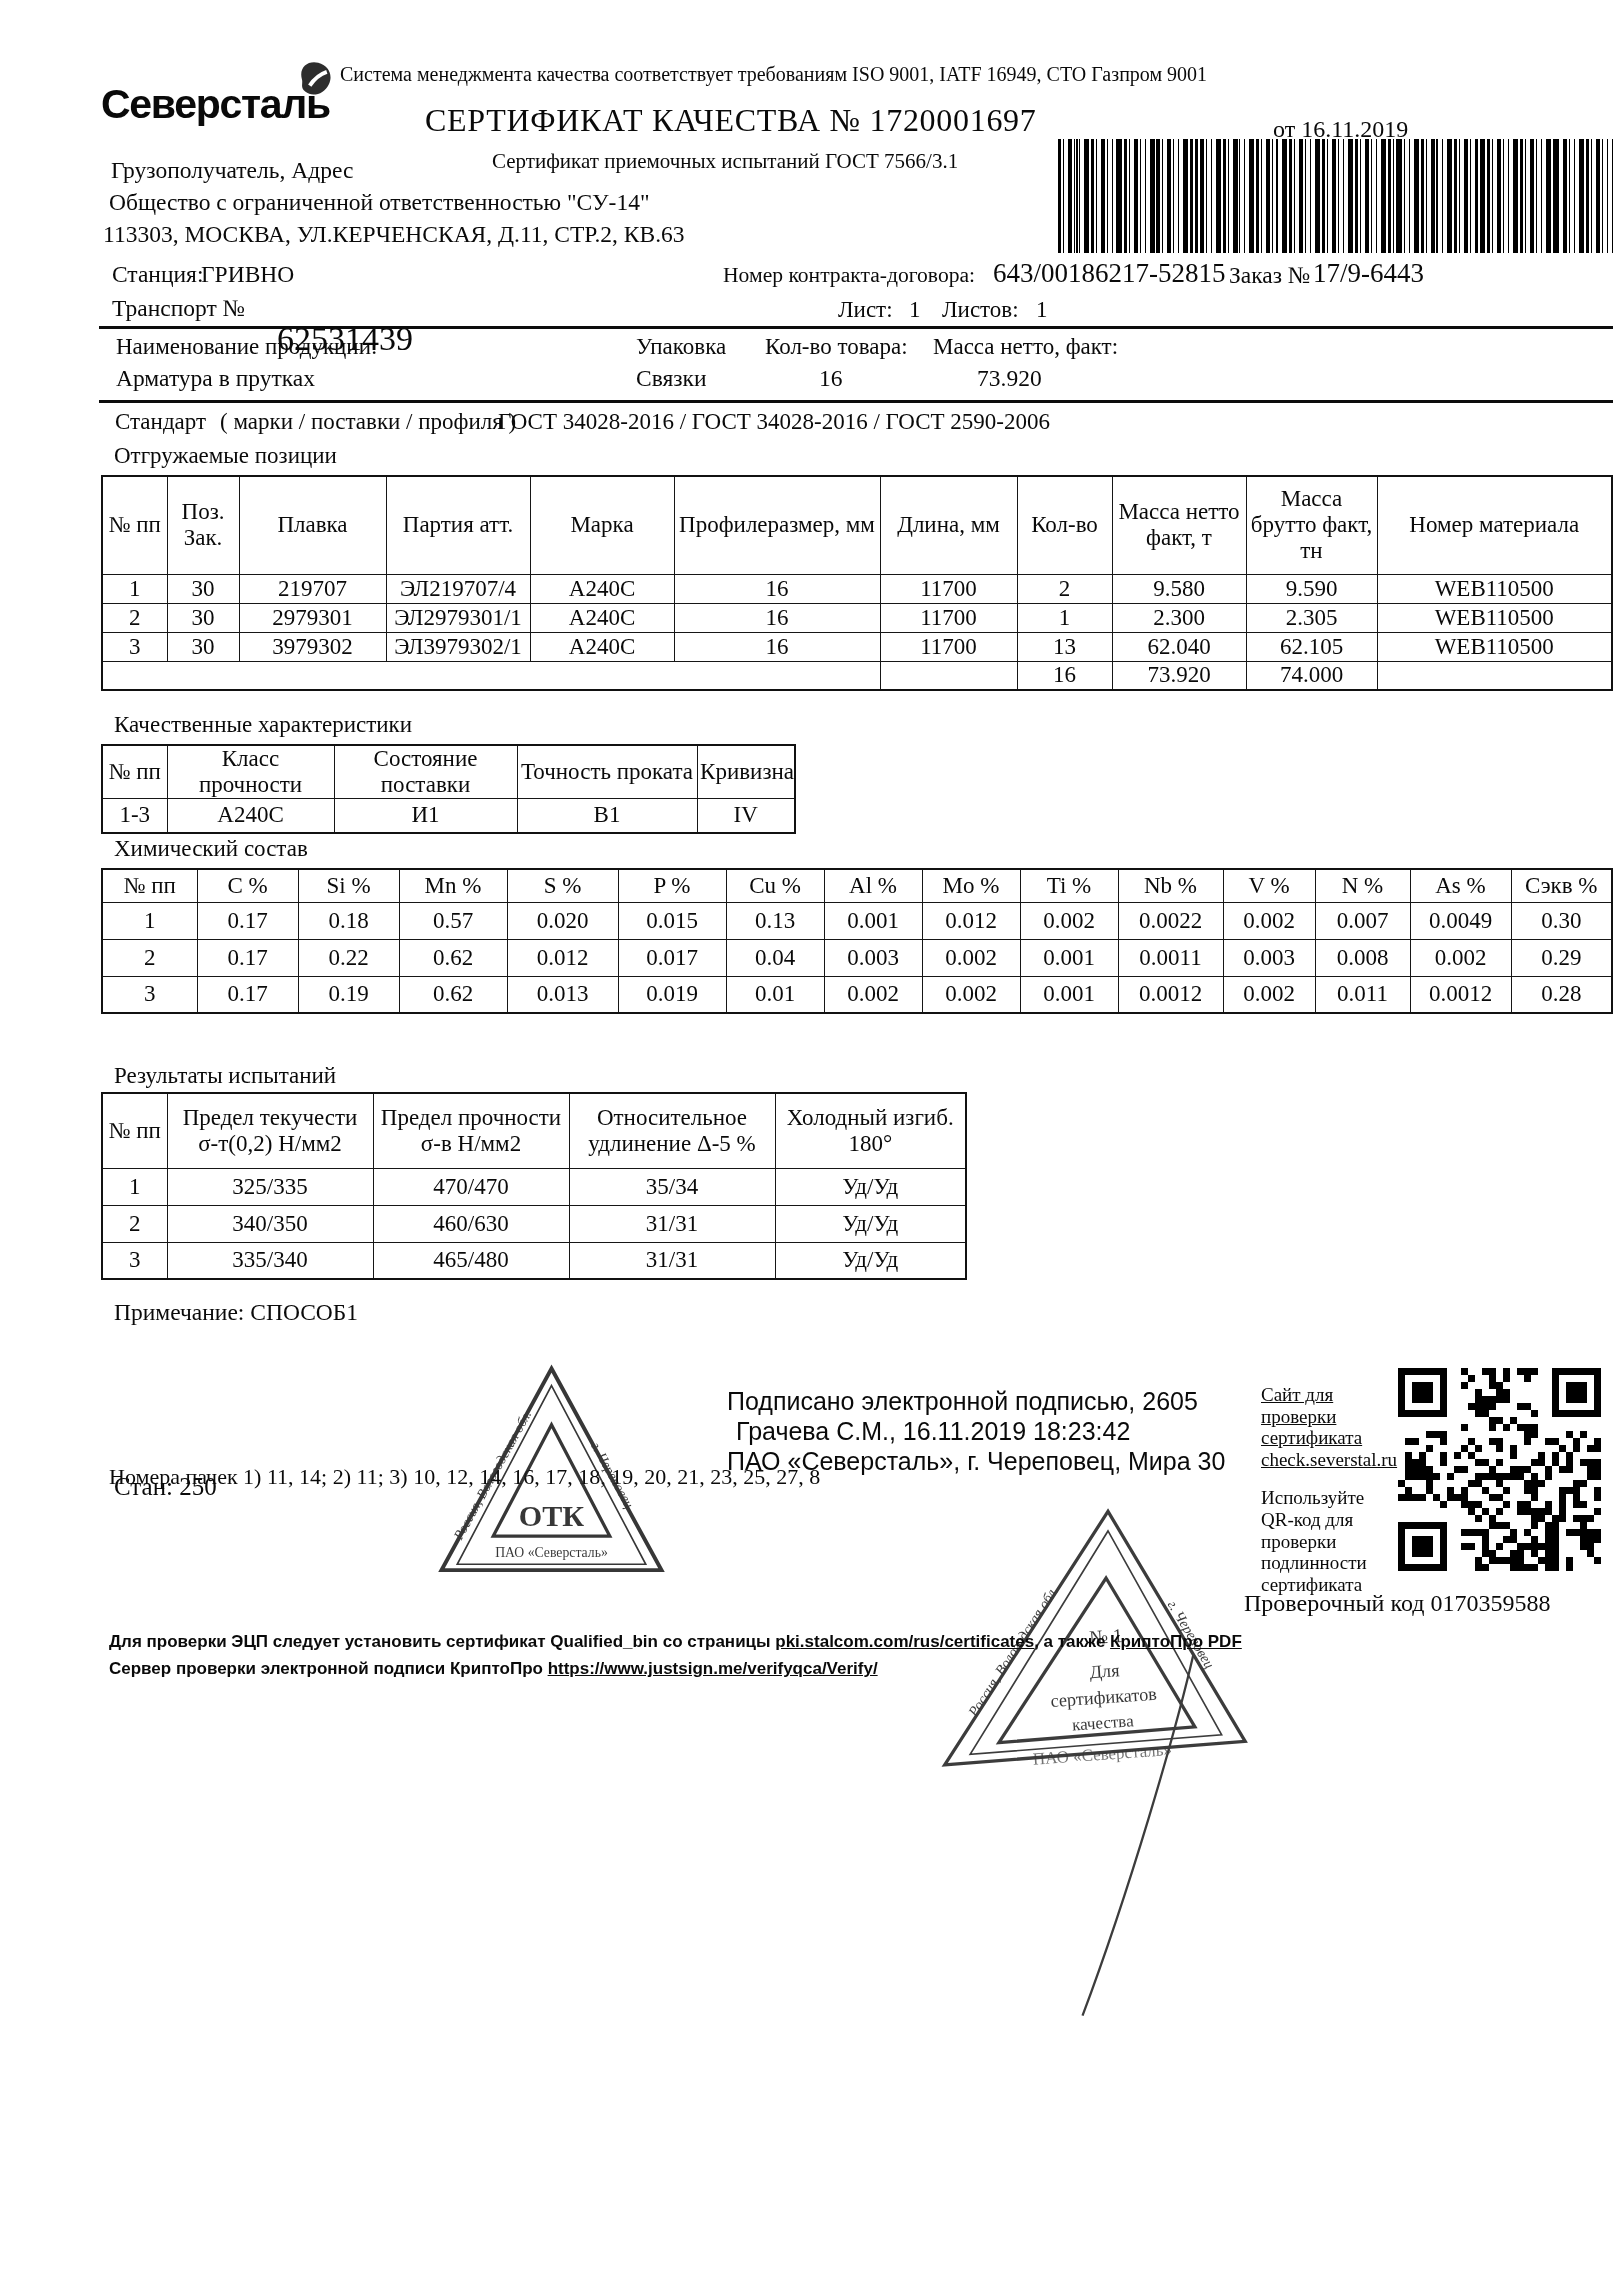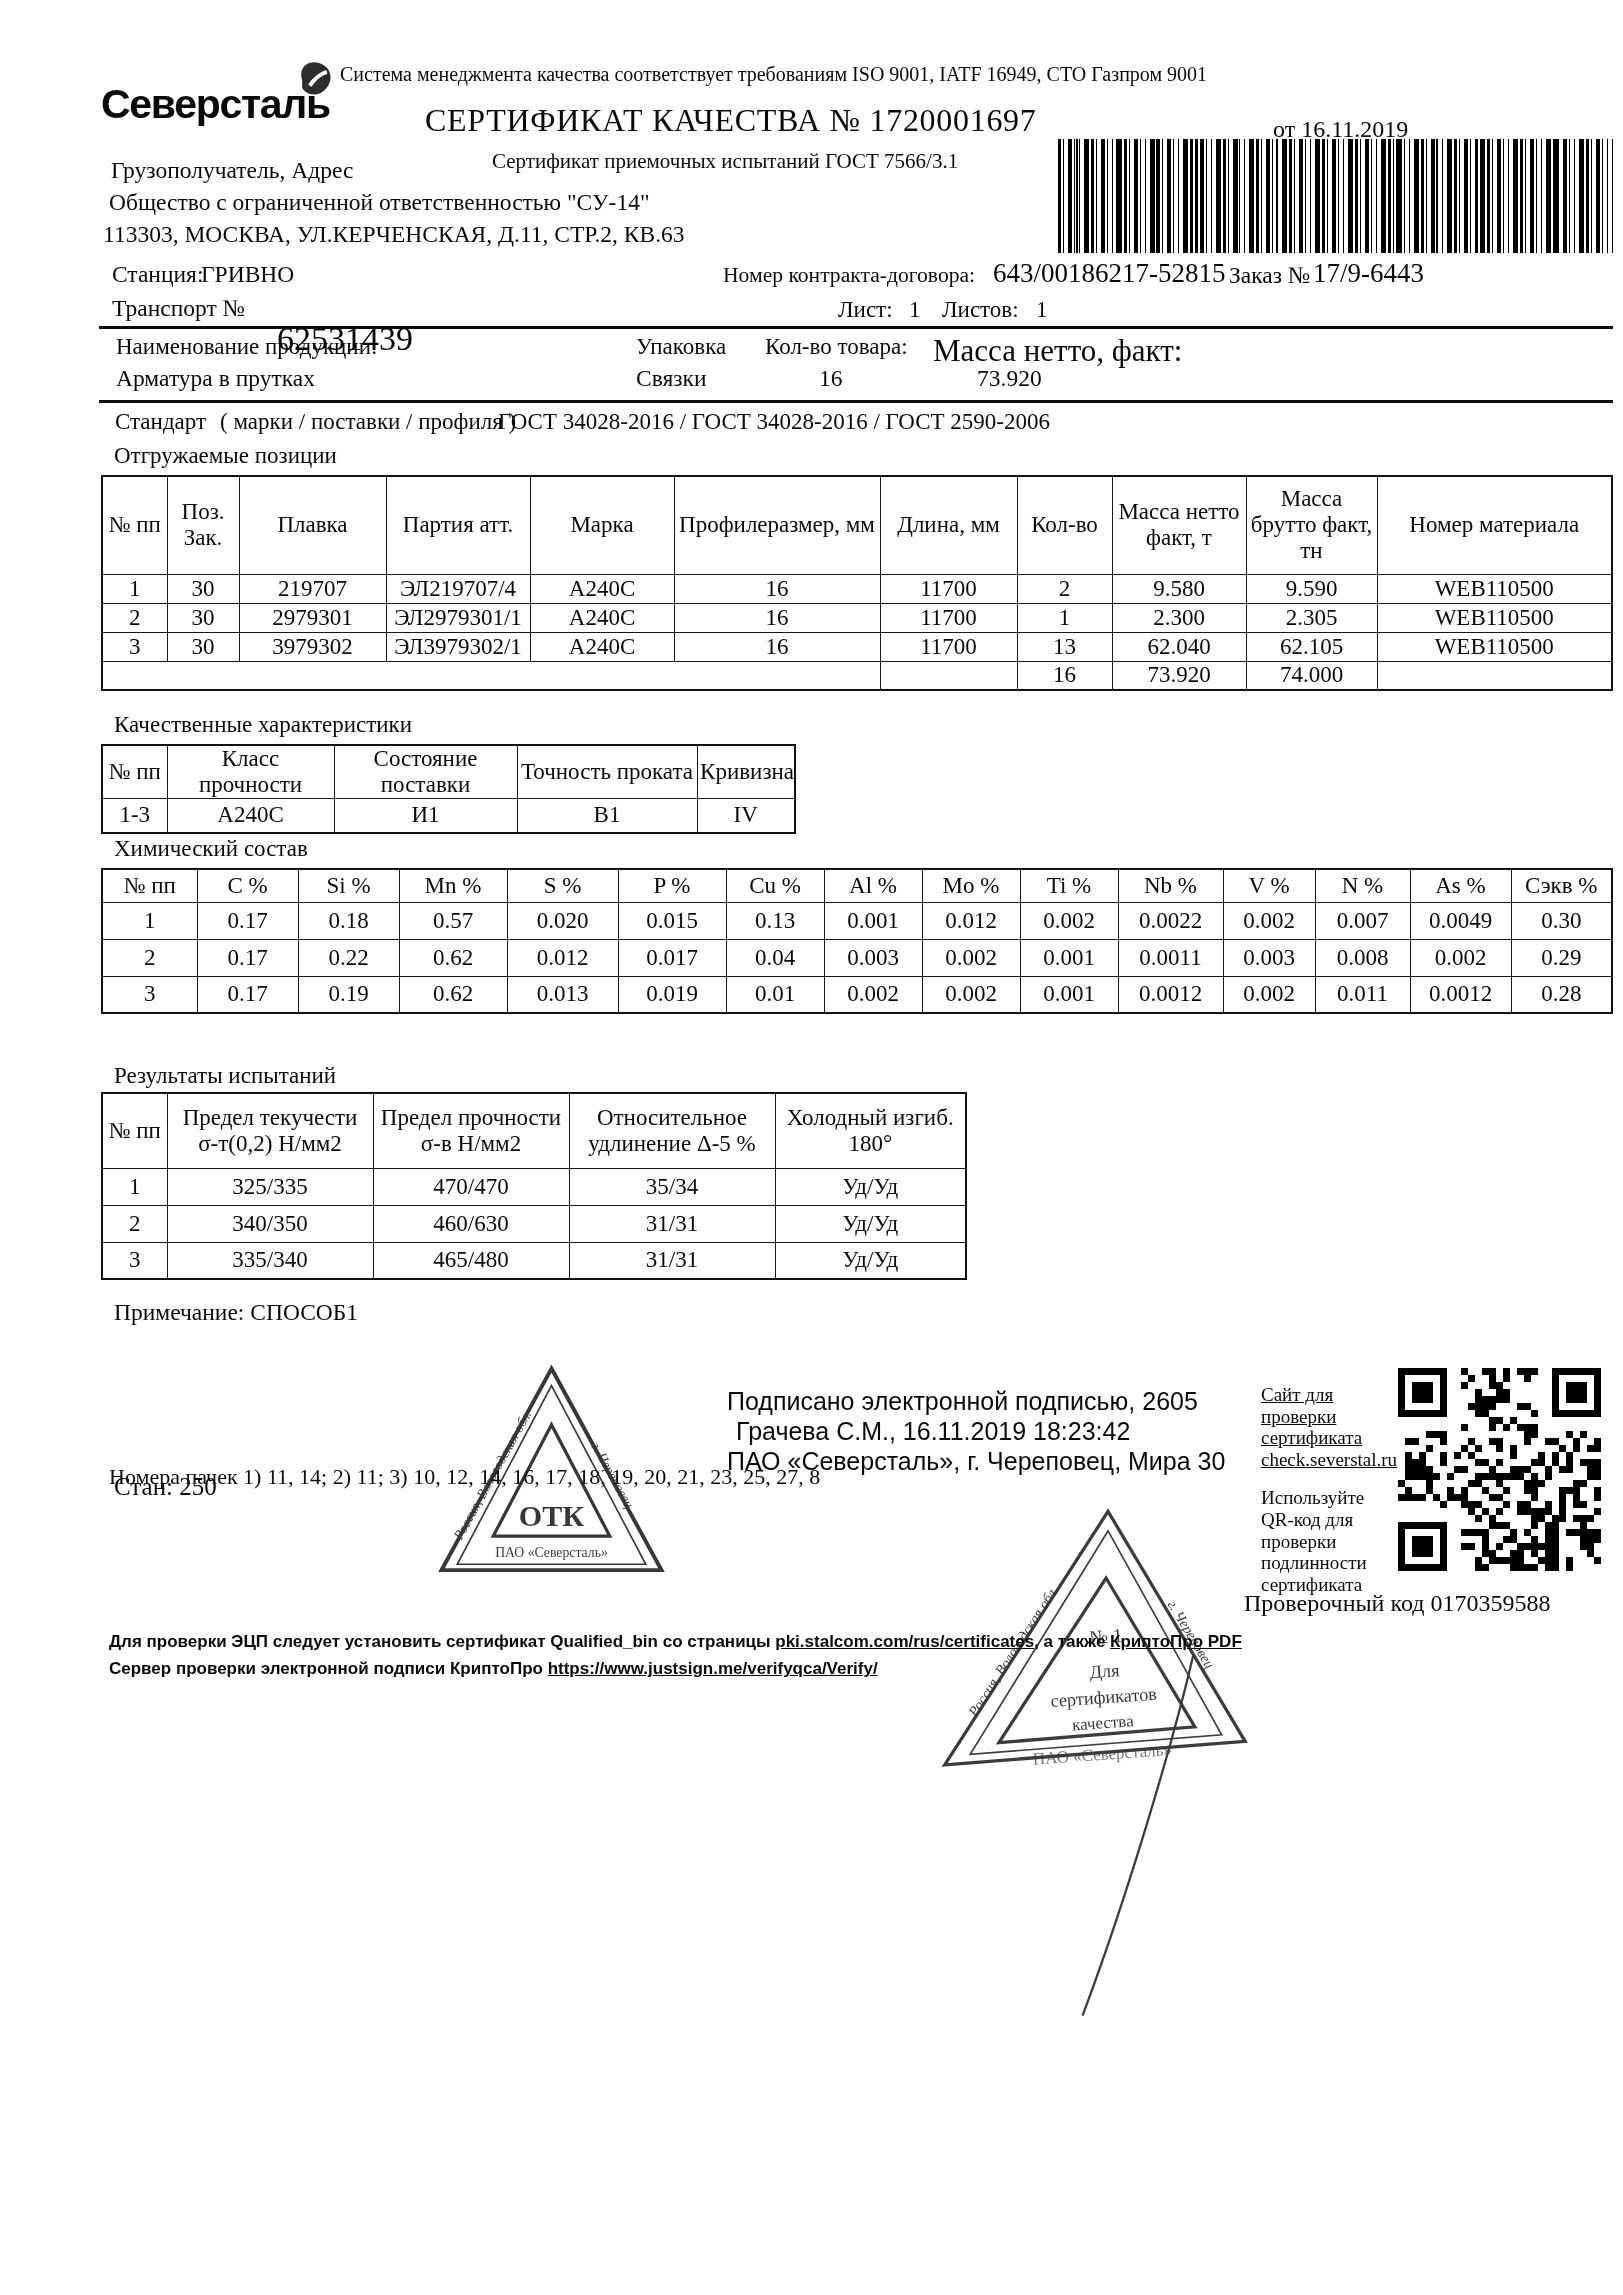--- a/index.html
+++ b/index.html
@@ -68,21 +68,21 @@
   <span class="t" style="left:838px;top:297px;font-size:23px;">Лист:</span>
   <span class="t" style="left:909px;top:297px;font-size:23px;">1</span>
   <span class="t" style="left:942px;top:297px;font-size:23px;">Листов:</span>
   <span class="t" style="left:1036px;top:297px;font-size:23px;">1</span>
 
   <div class="hr" style="top:326px;"></div>
 
   <span class="t" style="left:116px;top:334px;font-size:23px;">Наименование продукции:</span>
   <span class="t" style="left:636px;top:334px;font-size:23px;">Упаковка</span>
   <span class="t" style="left:765px;top:334px;font-size:23px;">Кол-во товара:</span>
-  <span class="t" style="left:933px;top:334px;font-size:31px;">Масса нетто, факт:</span>
+  <span class="t" style="left:933px;top:334px;font-size:23px;">Масса нетто, факт:</span>
   <span class="t" style="left:116px;top:366px;font-size:23.5px;">Арматура в прутках</span>
   <span class="t" style="left:636px;top:366px;font-size:23.5px;">Связки</span>
   <span class="t" style="left:819px;top:366px;font-size:23.5px;">16</span>
   <span class="t" style="left:977px;top:366px;font-size:23.5px;">73.920</span>
 
   <div class="hr" style="top:400px;"></div>
 
   <span class="t" style="left:115px;top:409px;font-size:23px;">Стандарт</span>
   <span class="t" style="left:220px;top:409px;font-size:23px;">( марки / поставки / профиля )</span>
   <span class="t" style="left:498px;top:409px;font-size:23px;">ГОСТ 34028-2016 / ГОСТ 34028-2016 / ГОСТ 2590-2006</span>

